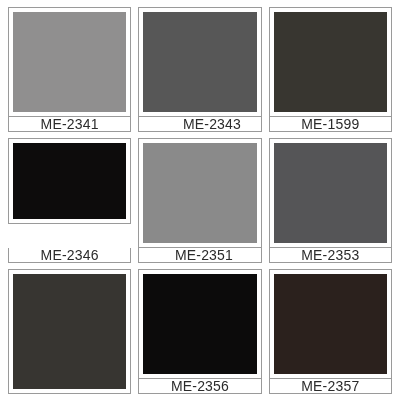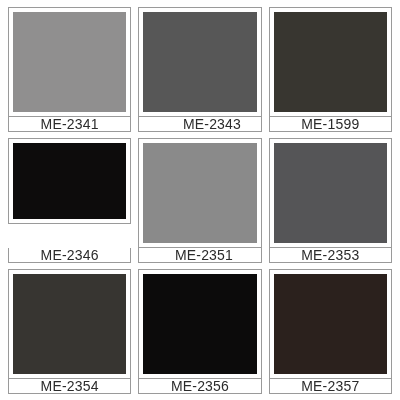--- a/index.html
+++ b/index.html
@@ -126,23 +126,20 @@
       </div>
       <div class="label-frame" style="border-color: rgb(154, 154, 154); align-items: flex-end;">
         <span class="label-text" style="color: rgb(43, 43, 43);">ME-2353</span>
       </div>
     </div>
 
     <div class="swatch-cell">
       <div class="chip-frame" style="border-color: rgb(154, 154, 154);">
         <div class="chip-color" style="background-color: rgb(55, 53, 49);"></div>
       </div>
-      <div class="label-frame" style="border-color: rgb(154, 154, 154);">
-        <span class="label-text" style="color: rgb(43, 43, 43);">ME-2354</span>
-      </div>
     </div>
 
     <div class="swatch-cell">
       <div class="chip-frame" style="border-color: rgb(154, 154, 154);">
         <div class="chip-color" style="background-color: rgb(12, 11, 11);"></div>
       </div>
       <div class="label-frame" style="border-color: rgb(154, 154, 154);">
         <span class="label-text" style="color: rgb(43, 43, 43);">ME-2356</span>
       </div>
     </div>

